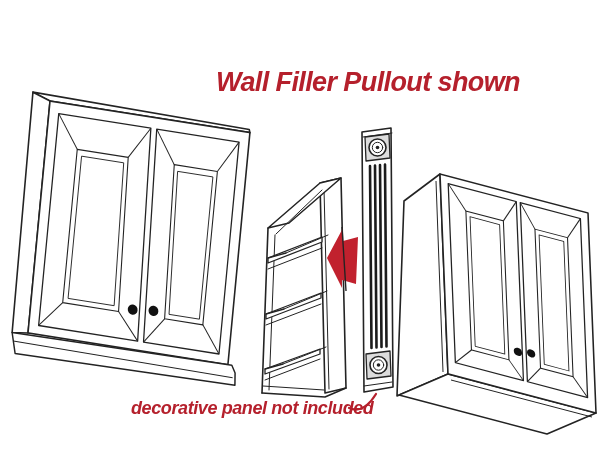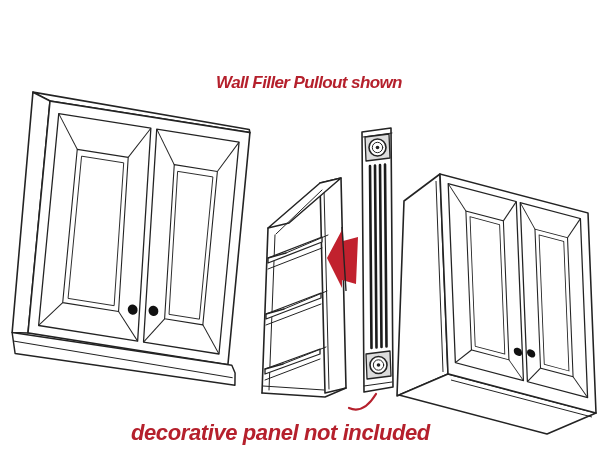--- a/index.html
+++ b/index.html
@@ -5,22 +5,22 @@
   html,body{margin:0;padding:0;background:var(--bg,#ffffff);}
   .stage{
     position:relative;width:605px;height:469px;background:var(--bg,#ffffff);
     overflow:hidden;font-family:"Liberation Sans",sans-serif;
   }
   .stage svg{position:absolute;left:0;top:0;color:var(--ink,#232323);}
   .annot{
     position:absolute;color:var(--accent-red,#b5202c);
     font-weight:bold;font-style:italic;white-space:nowrap;
   }
-  .title{left:216px;top:70px;font-size:17px;line-height:25px;letter-spacing:-0.6px;}
-  .caption{left:131px;top:420px;font-size:22px;letter-spacing:-0.4px;}
+  .title{left:216px;top:70px;font-size:27px;line-height:25px;letter-spacing:-0.6px;}
+  .caption{left:131px;top:398px;font-size:18px;letter-spacing:-0.4px;}
 </style>
 </head>
 <body>
 
 <div class="stage">
 
   <svg width="605" height="469" viewBox="0 0 605 469">
 
     <g transform="matrix(0.98,0.155,-0.0957,1.0087,50,101)" fill="#ffffff" stroke="currentColor" stroke-width="1.3" stroke-linejoin="round">
       <polygon points="-18,-6 203,-3 204,0 0,0" stroke-width="1.6"></polygon>

